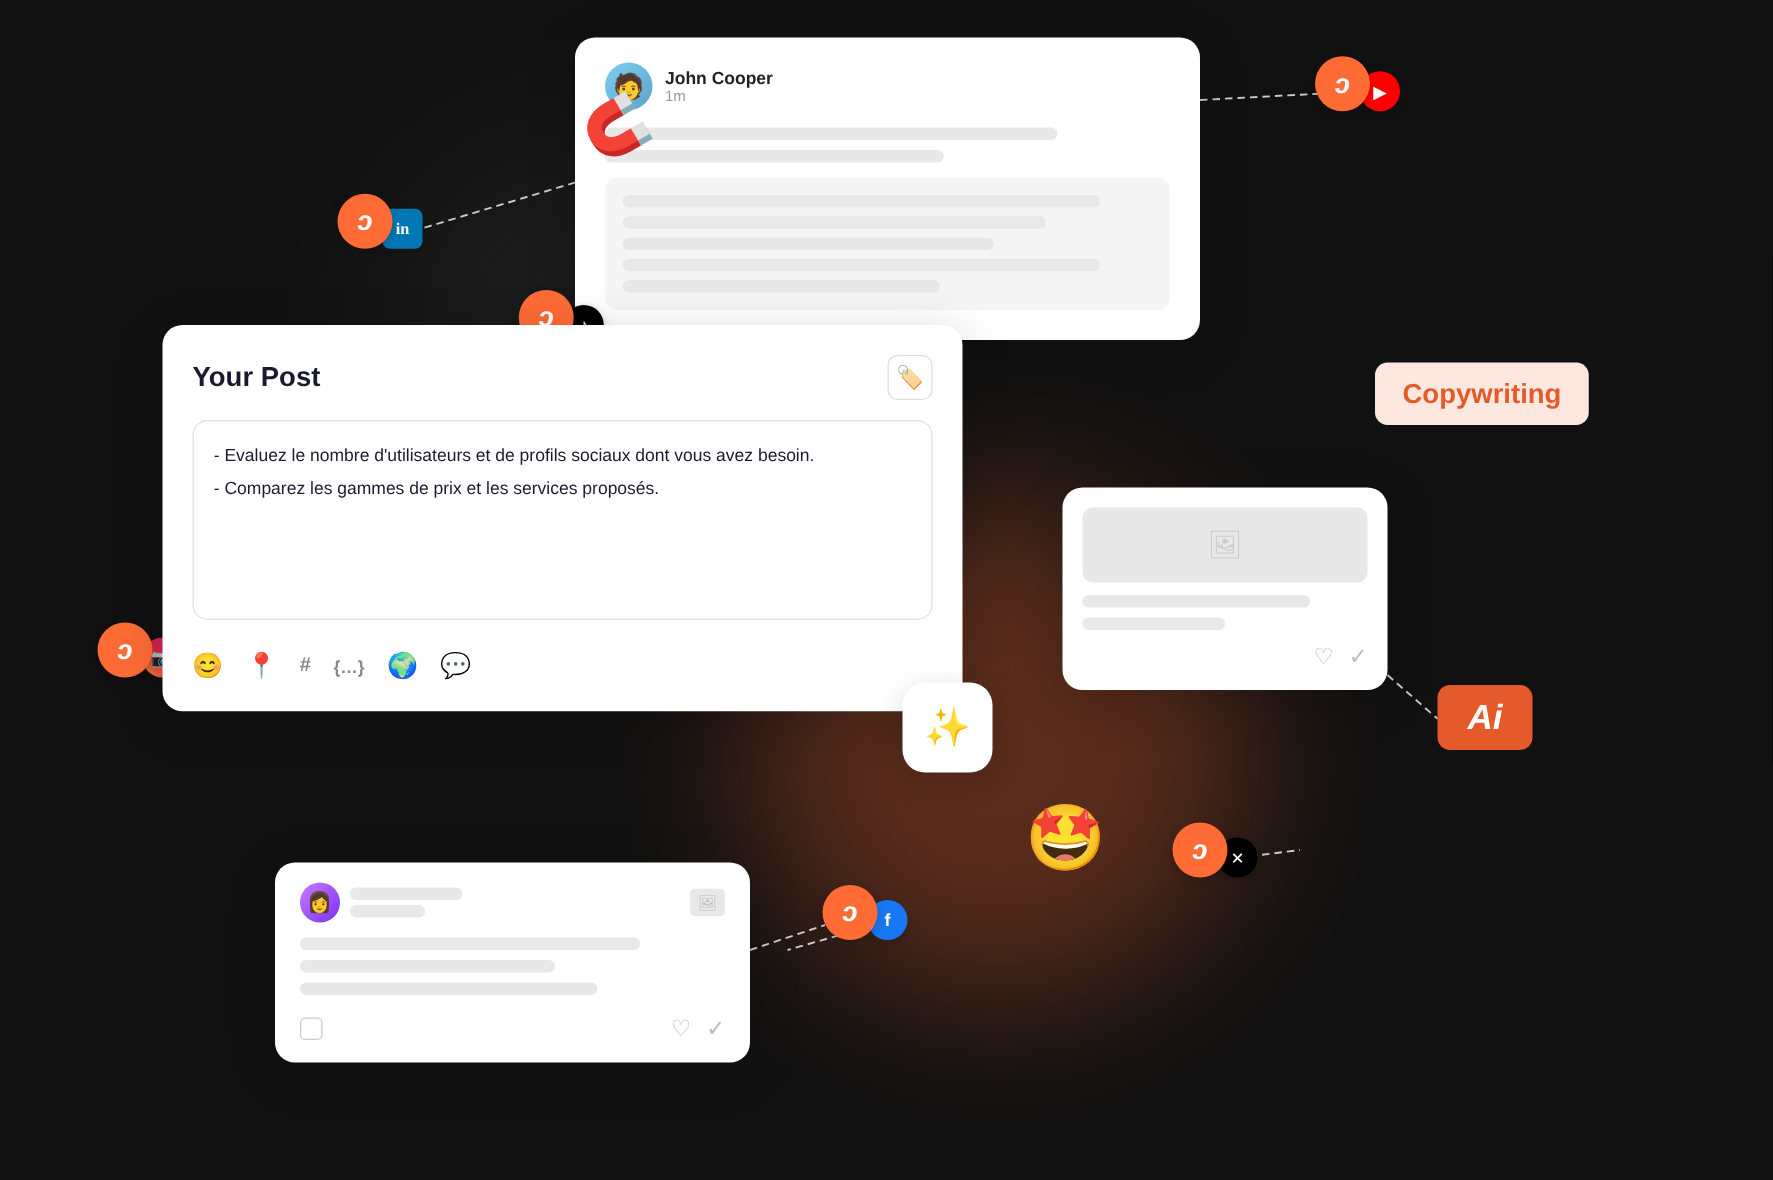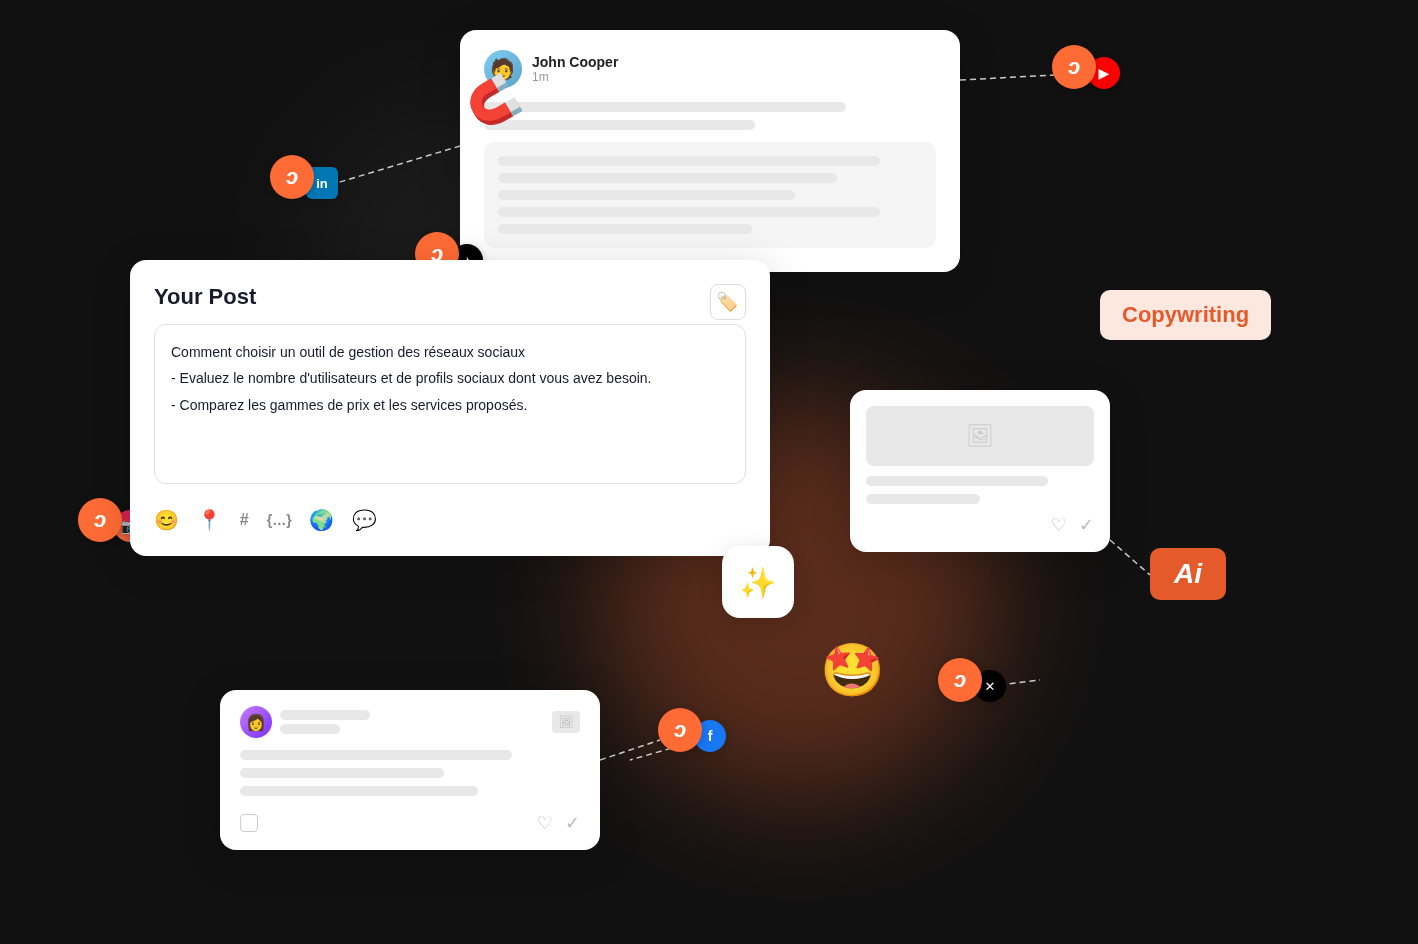--- a/index.html
+++ b/index.html
@@ -98,22 +98,23 @@
     .card-main {
       width: 640px;
       top: 260px;
       left: 130px;
       padding: 24px;
       z-index: 10;
     }
 
     .card-main-header {
       display: flex;
+      align-items: center;
       justify-content: space-between;
-      margin-bottom: 4px;
+      margin-bottom: 16px;
     }
 
     .your-post-title {
       font-size: 22px;
       font-weight: 700;
       color: #1a1a2e;
     }
 
     .tag-icon {
       width: 36px;
@@ -319,21 +320,21 @@
       border-radius: 50%;
       display: flex;
       align-items: center;
       justify-content: center;
       margin-left: -8px;
       z-index: 1;
       box-shadow: 0 2px 8px rgba(0,0,0,0.2);
       font-size: 16px;
     }
 
-    .platform-bg.li { background: #0077b5; color:#fff; font-weight:700; font-size:13px; border-radius:6px; }
+    .platform-bg.li { background: #0077b5; color:#fff; font-weight:700; font-size:13px; border-radius:6px;font-family:Liberation Serif, serif; }
     .platform-bg.ig { background: linear-gradient(45deg, #f09433, #dc2743, #bc1888); color:#fff; }
     .platform-bg.tt { background: #000; color:#fff; }
     .platform-bg.yt { background: #ff0000; color:#fff; }
     .platform-bg.tw { background: #000; color:#fff; font-size:13px; }
     .platform-bg.fb { background: #1877f2; color:#fff; font-weight:700; font-size:14px; }
 
     
     .bg-blob {
       position: absolute;
       border-radius: 50%;
@@ -388,21 +389,20 @@
       <div class="line-placeholder w60"></div>
     </div>
   </div>
 
   <div class="card card-main">
     <div class="card-main-header">
       <span class="your-post-title">Your Post</span>
       <div class="tag-icon">🏷️</div>
     </div>
     <div class="post-text-area">
-      <p>Comment choisir un outil de gestion des réseaux sociaux</p>
       <p>- Evaluez le nombre d'utilisateurs et de profils sociaux dont vous avez besoin.</p>
       <p>- Comparez les gammes de prix et les services proposés.</p>
     </div>
     <div class="toolbar-icons">
       <span>😊</span>
       <span>📍</span>
       <span style="font-size:16px;font-weight:700;">#</span>
       <span style="font-size:14px;font-weight:600;">{…}</span>
       <span>🌍</span>
       <span>💬</span>

